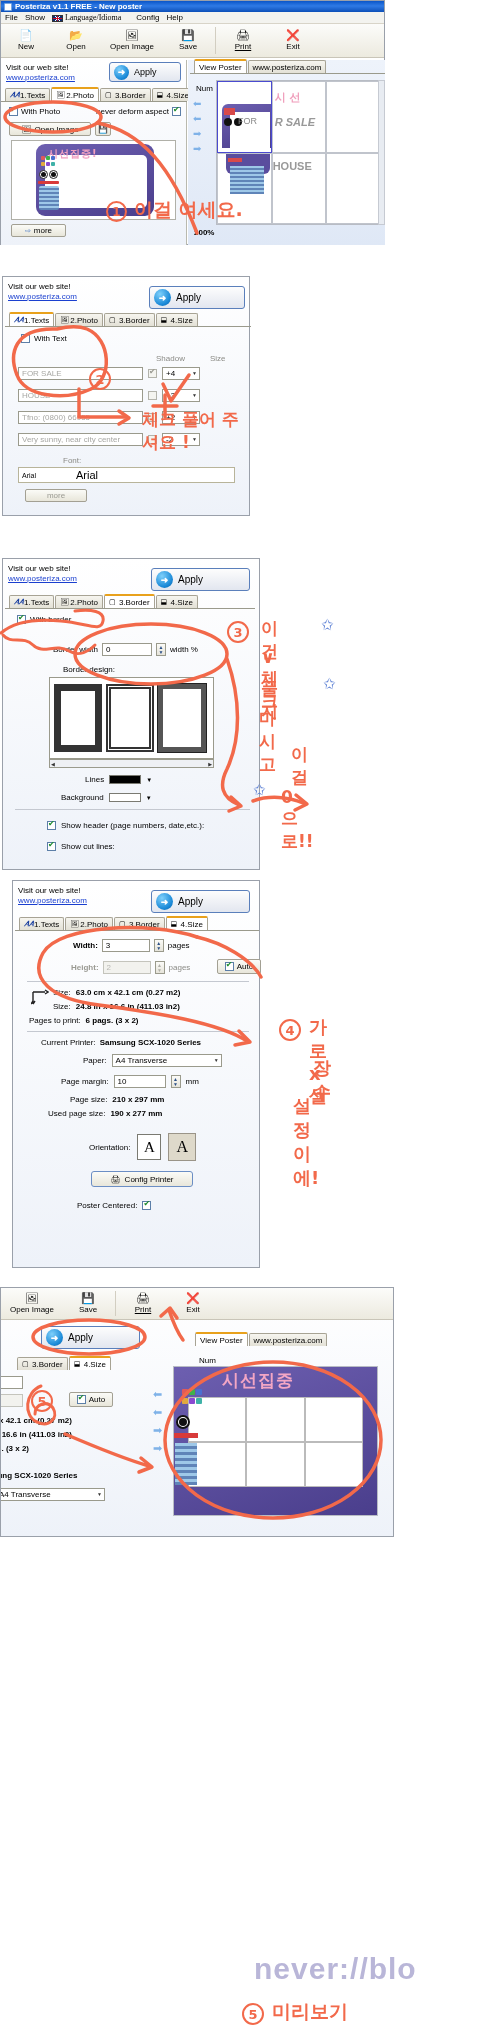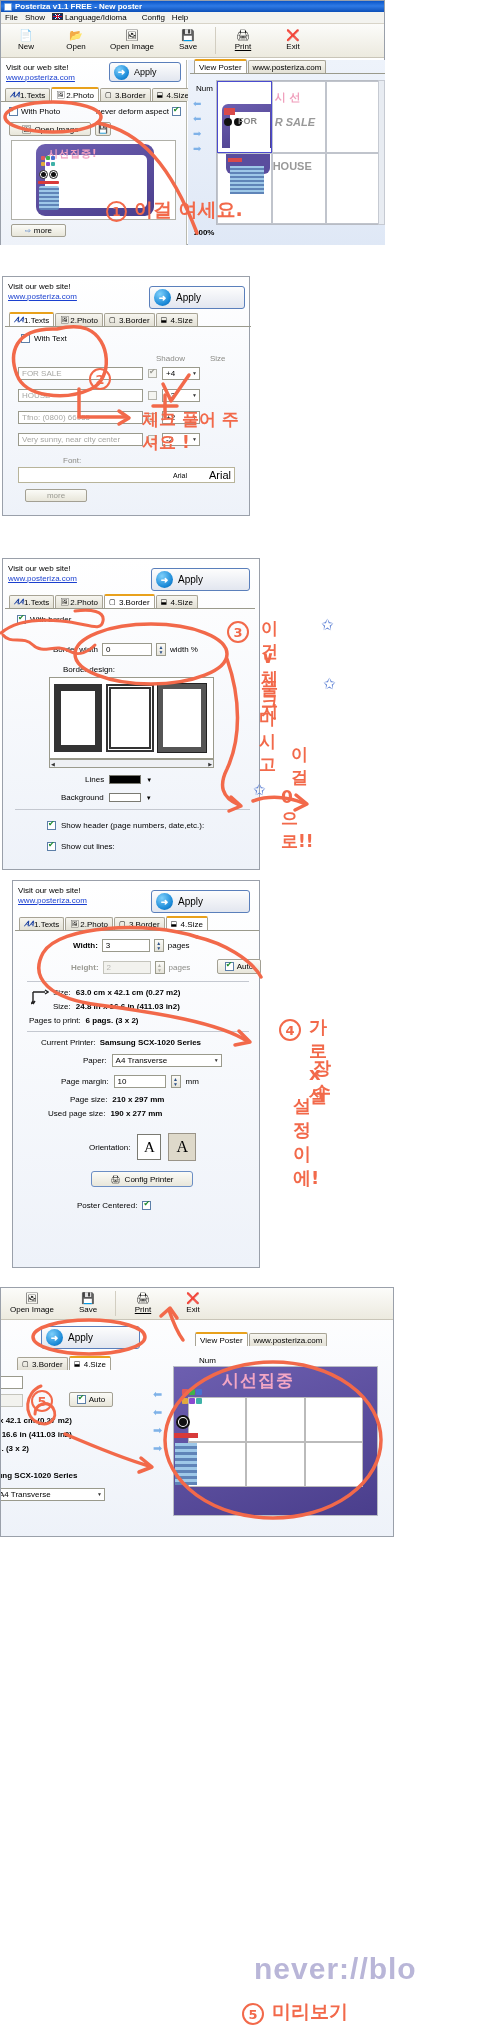--- a/index.html
+++ b/index.html
@@ -127,21 +127,21 @@
 <div class="panel" style="left:0;top:0;width:385px;height:245px;border:1px solid #9aa0aa;">
 
   <div class="titlebar">
     <span class="tb-ico"></span>
     <span>Posteriza v1.1 FREE - New poster</span>
   </div>
 
   <div class="menubar">
     <span>File</span>
     <span>Show</span>
-    <span style="display:flex;align-items:flex-start;">
+    <span style="display:flex;align-items:flex-end;font-family:Liberation Serif, serif;">
       <i class="flag"></i>
       <span>Language/Idioma</span>
     </span>
     <span style="margin-left:8px;">Config</span>
     <span>Help</span>
   </div>
 
   <div class="toolbar">
     <div class="tbtn">
       <span class="ti">📄</span>
@@ -263,21 +263,21 @@
       <span>➡</span>
     </div>
 
     <div style="position:absolute;left:28px;top:20px;width:166px;height:145px;background:#fff;border:1px solid #b8bcc4;overflow:hidden;display:grid;grid-template-columns:1fr 1fr 1fr;grid-template-rows:1fr 1fr;">
       <div style="border:1.5px solid #4a4ad0;position:relative;overflow:hidden;background:#fff;">
         <div style="position:absolute;left:4px;top:22px;width:54px;height:44px;background:linear-gradient(160deg,#6d5fb0,#4a3e8c);border-radius:6px 6px 0 0;"></div>
         <div style="position:absolute;left:12px;top:30px;width:40px;height:36px;background:#fff;"></div>
         <div style="position:absolute;left:6px;top:26px;width:11px;height:7px;background:#d84a4a;"></div>
         <div style="position:absolute;left:6px;top:36px;width:8px;height:8px;border-radius:50%;background:#111;"></div>
         <div style="position:absolute;left:16px;top:36px;width:8px;height:8px;border-radius:50%;background:#111;"></div>
-        <div style="position:absolute;left:20px;top:34px;font-size:9px;color:#888;font-weight:bold;">FOR</div>
+        <div style="position:absolute;left:20px;top:34px;font-size:9px;color:#888;font-weight:normal;">FOR</div>
       </div>
       <div style="border:1px solid #c0c4cc;position:relative;overflow:hidden;background:#fff;">
         <div style="position:absolute;left:2px;top:8px;font-size:11px;font-weight:bold;color:#f0a0bd;font-family:'DejaVu Sans',sans-serif;">시 선</div>
         <div style="position:absolute;left:2px;top:34px;font-size:11px;font-weight:bold;color:#999;font-style:italic;">R SALE</div>
       </div>
       <div style="border:1px solid #c0c4cc;background:#fff;"></div>
       <div style="border:1px solid #c0c4cc;position:relative;overflow:hidden;background:#fff;">
         <div style="position:absolute;left:8px;top:0px;width:44px;height:20px;background:#5a4d9e;border-radius:0 0 6px 6px;"></div>
         <div style="position:absolute;left:10px;top:4px;width:14px;height:4px;background:#d84a4a;"></div>
         <div style="position:absolute;left:12px;top:12px;width:34px;height:28px;background:repeating-linear-gradient(180deg,#9ec8e8 0 2px,#5f84b8 2px 4px);"></div>
@@ -354,21 +354,21 @@
     <span class="chk gray"></span>
     <div class="sel" style="width:38px;">+2</div>
   </div>
   <div style="position:absolute;left:15px;top:156px;display:flex;align-items:center;gap:5px;">
     <div class="fld" style="width:125px;">Very sunny, near city center</div>
     <span class="chk gray"></span>
     <div class="sel" style="width:38px;">-2</div>
   </div>
 
   <div class="lbl g" style="position:absolute;left:60px;top:179px;">Font:</div>
-  <div class="fld val" style="position:absolute;left:15px;top:190px;width:217px;height:16px;border-color:#b8b49a;justify-content:flex-end;gap:22px;">
+  <div class="fld val" style="position:absolute;left:15px;top:190px;width:217px;height:16px;border-color:#b8b49a;justify-content:flex-start;gap:40px;">
     <span style="font-size:7px;">Arial</span>
     <span style="font-size:11px;">Arial</span>
   </div>
   <div class="btn" style="position:absolute;left:22px;top:212px;width:62px;height:13px;color:#9a9a92;">
     <span>more</span>
   </div>
 
   <div class="ann" style="left:-8px;top:0;width:270px;height:240px;">
     <svg width="270" height="240">
       <path d="M62 52 C18 50, 14 78, 22 98 C30 120, 70 124, 96 112 C118 102, 116 62, 92 52 C82 48, 70 50, 62 52 Z" fill="none" stroke="#f2694a" stroke-width="3.5" stroke-linecap="round"></path>

